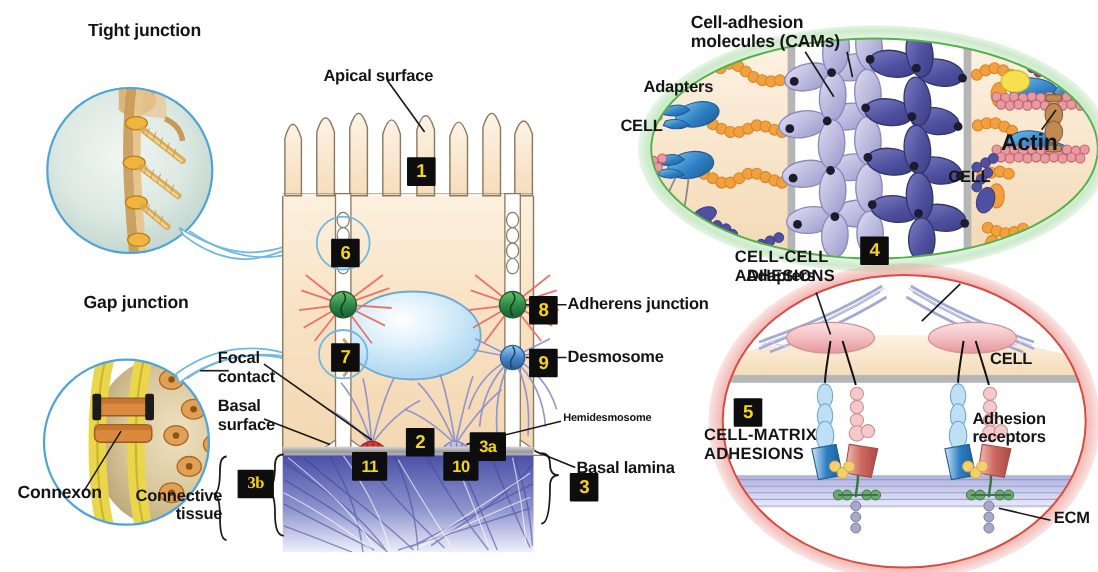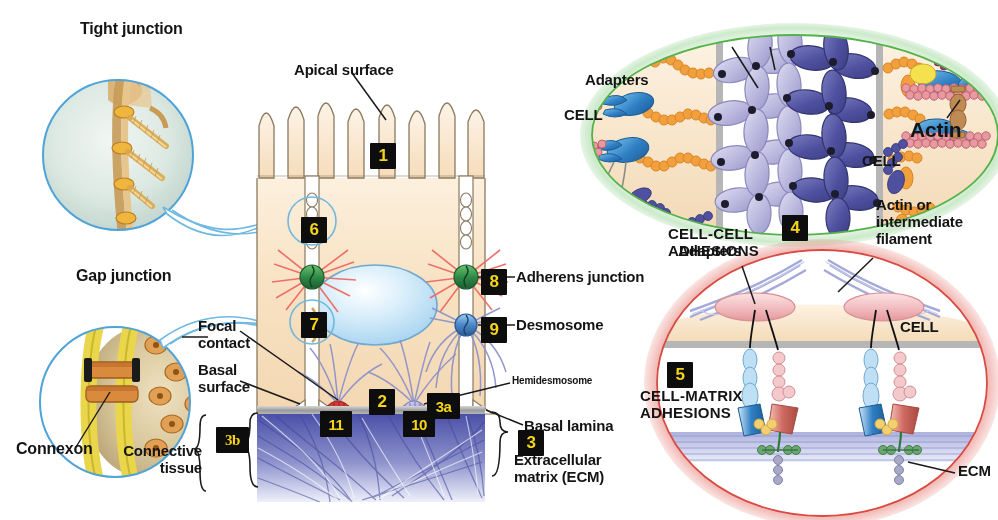--- a/index.html
+++ b/index.html
@@ -806,34 +806,32 @@
 <div class="lbl" style="left:198px;top:318px;font-size:15px;">Focal
 contact</div>
 <div class="lbl" style="left:198px;top:362px;font-size:15px;">Basal
 surface</div>
 <div class="lbl" style="left:516px;top:269px;font-size:15px;">Adherens junction</div>
 <div class="lbl" style="left:112px;top:443px;font-size:15px;text-align:right;width:90px;">Connective
 tissue</div>
 <div class="lbl" style="left:516px;top:317px;font-size:15px;">Desmosome</div>
 <div class="lbl" style="left:512px;top:375px;font-size:10px;">Hemidesmosome</div>
 <div class="lbl" style="left:524px;top:418px;font-size:15px;">Basal lamina</div>
-<div class="lbl" style="left:514px;top:452px;font-size:15px;">Extracellular
-matrix (ECM)</div>
-
+
+<div class="lbl" style="left:628px;top:12px;font-size:16px;">Cell-adhesion molecules (CAMs)</div>
 <div class="lbl" style="left:585px;top:72px;font-size:15px;">Adapters</div>
 <div class="lbl" style="left:564px;top:107px;font-size:15px;">CELL</div>
 <div class="lbl" style="left:862px;top:153px;font-size:15px;">CELL</div>
 <div class="lbl" style="left:910px;top:118px;font-size:21px;">Actin</div>
-<div class="lbl" style="left:876px;top:197px;font-size:15px;">Actin or
-intermediate
-filament</div>
 <div class="lbl" style="left:668px;top:226px;font-size:15px;letter-spacing:.2px;">CELL-CELL ADHESIONS</div>
 
 <div class="lbl" style="left:678px;top:243px;font-size:15px;">Adapters</div>
 <div class="lbl" style="left:900px;top:319px;font-size:15px;">CELL</div>
+<div class="lbl" style="left:884px;top:373px;font-size:15px;">Adhesion
+receptors</div>
 <div class="lbl" style="left:958px;top:463px;font-size:15px;">ECM</div>
 <div class="lbl" style="left:640px;top:388px;font-size:15px;letter-spacing:.2px;">CELL-MATRIX
 ADHESIONS</div>
 
 <div id="center-badges">
       <div class="badge" style="left: 370px; top: 143px; width: 26px; height: 26px; font-size: 17px;">1</div>
       <div class="badge" style="left: 301px; top: 217px; width: 26px; height: 26px; font-size: 17px;">6</div>
       <div class="badge" style="left: 301px; top: 312px; width: 26px; height: 26px; font-size: 17px;">7</div>
       <div class="badge" style="left: 481px; top: 269px; width: 26px; height: 26px; font-size: 17px;">8</div>
       <div class="badge" style="left: 481px; top: 317px; width: 26px; height: 26px; font-size: 17px;">9</div>

